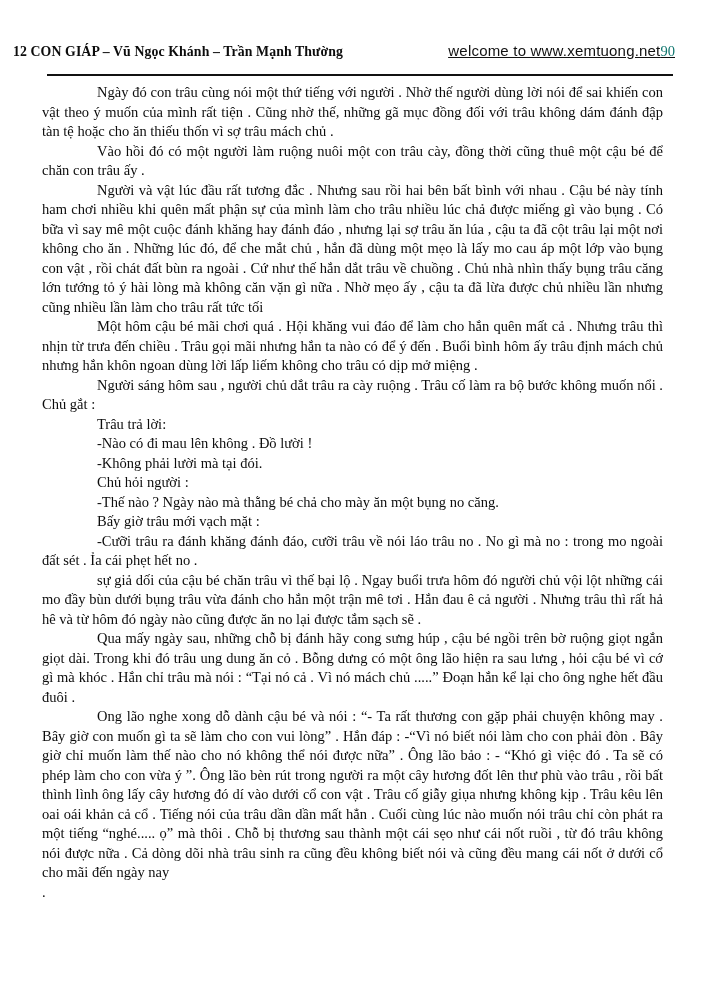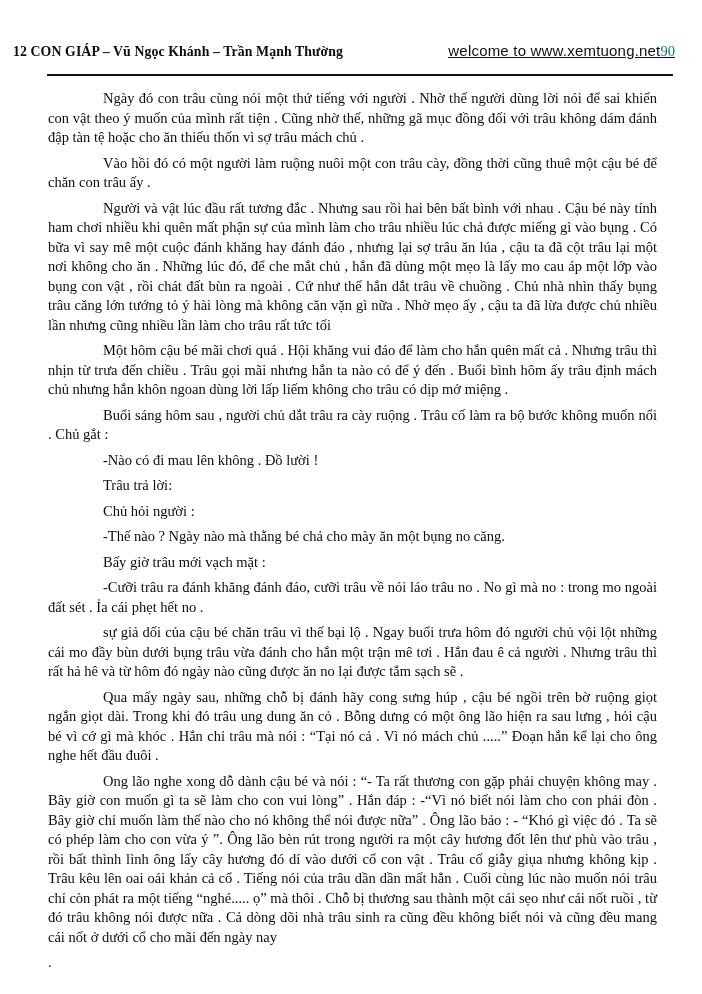--- a/index.html
+++ b/index.html
@@ -58,21 +58,21 @@
   .story-body {
     position: absolute;
     top: 83px;
     left: 42px;
     width: 621px;
     font-size: 14.5px;
     line-height: 19.5px;
     text-align: justify;
   }
   .story-body p {
-    margin: 6px;
+    margin: 0;
     padding: 0;
     text-indent: 55px;
   }
   .story-body p.no-indent {
     text-indent: 0;
   }
 </style>
 </head>
 <body>
 
@@ -84,23 +84,24 @@
   </span>
 </div>
 
 <hr class="header-rule">
 
 <div class="story-body">
     <p>Ngày đó con trâu cùng nói một thứ tiếng với người . Nhờ thế người dùng lời nói để sai khiến con vật theo ý muốn của mình rất tiện . Cũng nhờ thế, những gã mục đồng đối với trâu không dám đánh đập tàn tệ hoặc cho ăn thiếu thốn vì sợ trâu mách chủ .</p>
     <p>Vào hồi đó có một người làm ruộng nuôi một con trâu cày, đồng thời cũng thuê một cậu bé để chăn con trâu ấy .</p>
     <p>Người và vật lúc đầu rất tương đắc . Nhưng sau rồi hai bên bất bình với nhau . Cậu bé này tính ham chơi nhiều khi quên mất phận sự của mình làm cho trâu nhiều lúc chả được miếng gì vào bụng . Có bữa vì say mê một cuộc đánh khăng hay đánh đáo , nhưng lại sợ trâu ăn lúa , cậu ta đã cột trâu lại một nơi không cho ăn . Những lúc đó, để che mắt chủ , hắn đã dùng một mẹo là lấy mo cau áp một lớp vào bụng con vật , rồi chát đất bùn ra ngoài . Cứ như thế hắn dắt trâu về chuồng . Chủ nhà nhìn thấy bụng trâu căng lớn tướng tỏ ý hài lòng mà không căn vặn gì nữa . Nhờ mẹo ấy , cậu ta đã lừa được chủ nhiều lần nhưng cũng nhiều lần làm cho trâu rất tức tối</p>
     <p>Một hôm cậu bé mãi chơi quá . Hội khăng vui đáo để làm cho hắn quên mất cả . Nhưng trâu thì nhịn từ trưa đến chiều . Trâu gọi mãi nhưng hắn ta nào có để ý đến . Buổi bình hôm ấy trâu định mách chủ nhưng hắn khôn ngoan dùng lời lấp liếm không cho trâu có dịp mở miệng .</p>
-    <p>Buổi sáng hôm sau , người chủ dắt trâu ra cày ruộng . Trâu cố làm ra bộ bước không muốn nổi . Chủ gắt :</p>
+    <p>Người sáng hôm sau , người chủ dắt trâu ra cày ruộng . Trâu cố làm ra bộ bước không muốn nổi . Chủ gắt :</p>
+    <p>Trâu trả lời:</p>
     <p>-Nào có đi mau lên không . Đồ lười !</p>
-    <p>Trâu trả lời:</p>
+    <p>-Không phải lười mà tại đói.</p>
     <p>Chủ hỏi người :</p>
     <p>-Thế nào ? Ngày nào mà thằng bé chả cho mày ăn một bụng no căng.</p>
     <p>Bấy giờ trâu mới vạch mặt :</p>
     <p>-Cưỡi trâu ra đánh khăng đánh đáo, cưỡi trâu về nói láo trâu no . No gì mà no : trong mo ngoài đất sét . Ỉa cái phẹt hết no .</p>
     <p>sự giả dối của cậu bé chăn trâu vì thế bại lộ . Ngay buổi trưa hôm đó người chủ vội lột những cái mo đầy bùn dưới bụng trâu vừa đánh cho hắn một trận mê tơi . Hắn đau ê cả người . Nhưng trâu thì rất hả hê và từ hôm đó ngày nào cũng được ăn no lại được tắm sạch sẽ .</p>
     <p>Qua mấy ngày sau, những chỗ bị đánh hãy cong sưng húp , cậu bé ngồi trên bờ ruộng giọt ngắn giọt dài. Trong khi đó trâu ung dung ăn cỏ . Bỗng dưng có một ông lão hiện ra sau lưng , hỏi cậu bé vì cớ gì mà khóc . Hắn chỉ trâu mà nói : “Tại nó cả . Vì nó mách chủ .....” Đoạn hắn kể lại cho ông nghe hết đầu đuôi .</p>
     <p>Ong lão nghe xong dỗ dành cậu bé và nói : “- Ta rất thương con gặp phải chuyện không may . Bây giờ con muốn gì ta sẽ làm cho con vui lòng” . Hắn đáp : -“Vì nó biết nói làm cho con phải đòn . Bây giờ chỉ muốn làm thế nào cho nó không thể nói được nữa” . Ông lão bảo : - “Khó gì việc đó . Ta sẽ có phép làm cho con vừa ý ”. Ông lão bèn rút trong người ra một cây hương đốt lên thư phù vào trâu , rồi bất thình lình ông lấy cây hương đó dí vào dưới cổ con vật . Trâu cố giẫy giụa nhưng không kịp . Trâu kêu lên oai oái khản cả cổ . Tiếng nói của trâu dần dần mất hẳn . Cuối cùng lúc nào muốn nói trâu chỉ còn phát ra một tiếng “nghé..... ọ” mà thôi . Chỗ bị thương sau thành một cái sẹo như cái nốt ruồi , từ đó trâu không nói được nữa . Cả dòng dõi nhà trâu sinh ra cũng đều không biết nói và cũng đều mang cái nốt ở dưới cổ cho mãi đến ngày nay</p>
     <p class="no-indent">.</p>
   </div>
 

